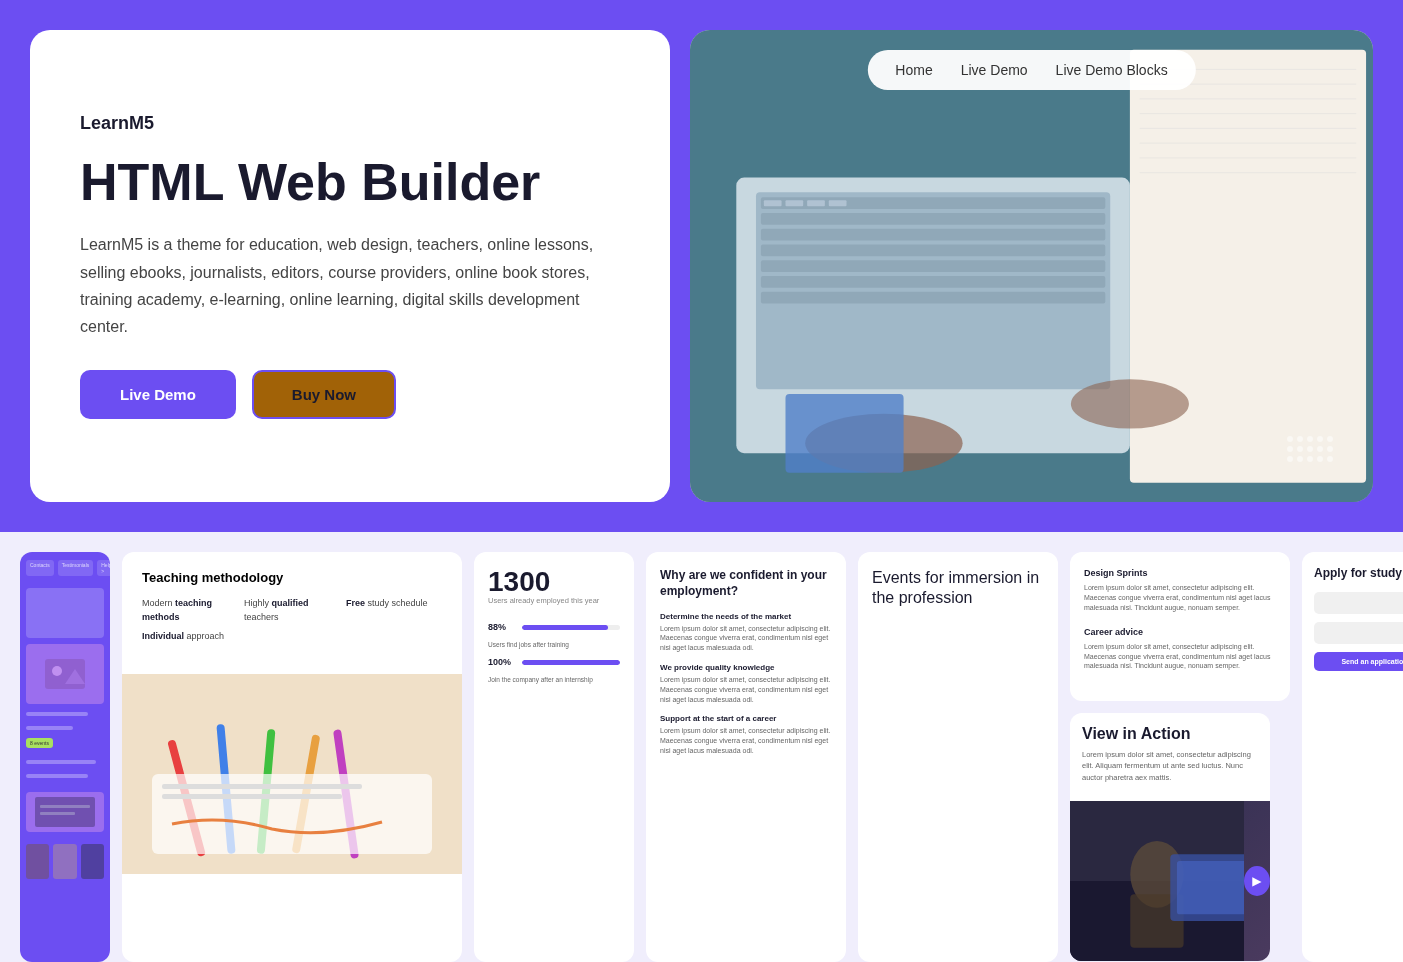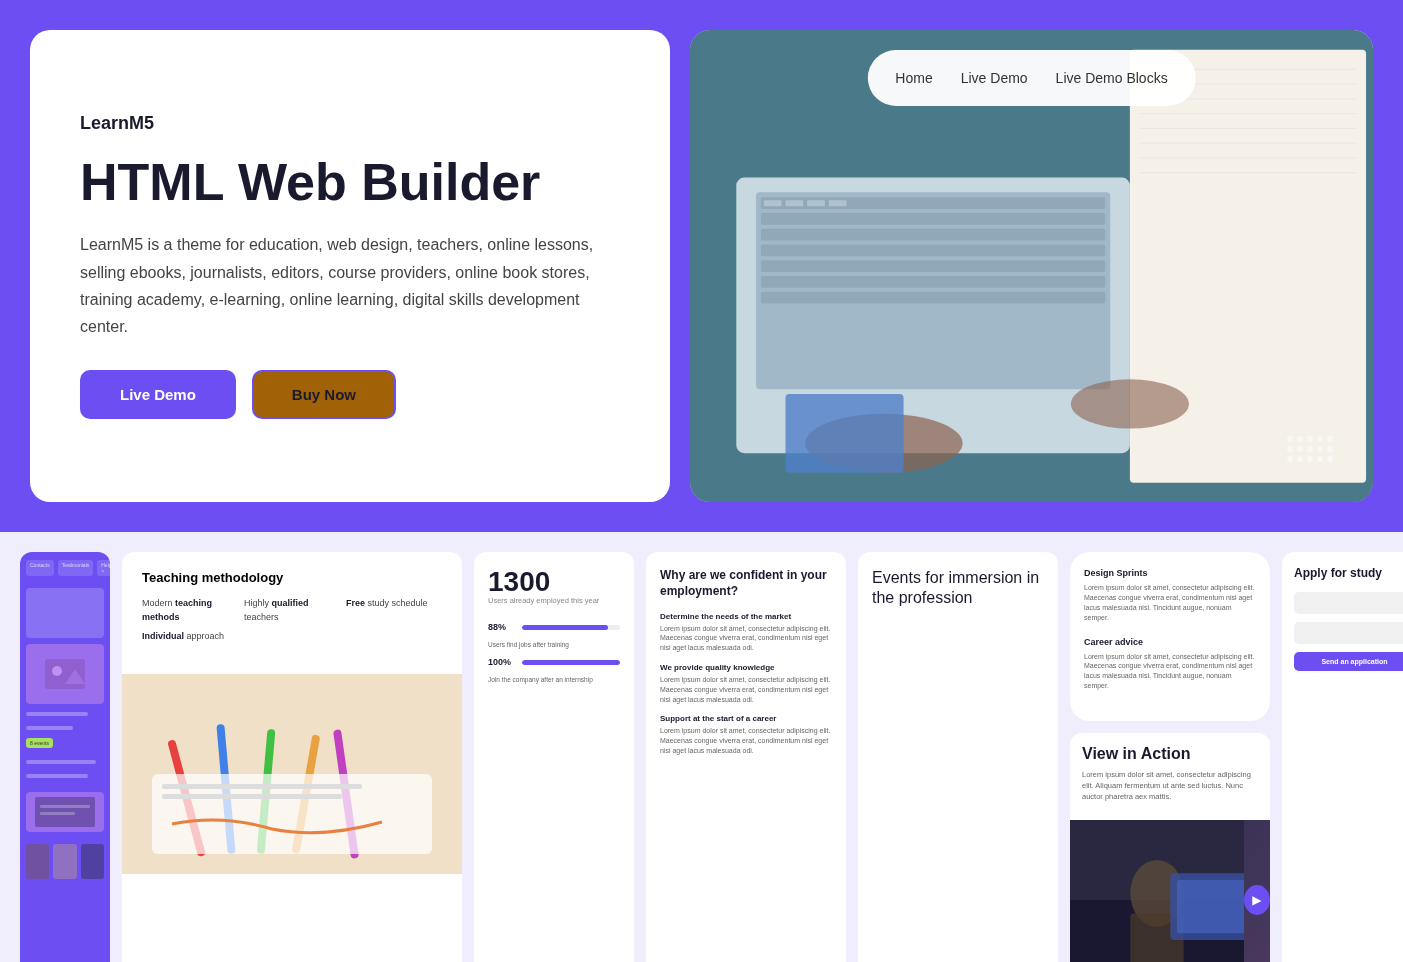--- a/index.html
+++ b/index.html
@@ -87,21 +87,21 @@
       min-height: 460px;
     }
 
     .hero-nav {
       position: absolute;
       top: 20px;
       left: 50%;
       transform: translateX(-50%);
       background: rgba(255,255,255,0.95);
       border-radius: 50px;
-      padding: 20px 28px;
+      padding: 12px 28px;
       display: flex;
       gap: 28px;
       align-items: flex-end;
       z-index: 10;
       white-space: nowrap;
     }
 
     .hero-nav a {
       font-size: 14px;
       color: #333;
@@ -638,21 +638,21 @@
       <div class="confident-item-text">Lorem ipsum dolor sit amet, consectetur adipiscing elit. Maecenas congue viverra erat, condimentum nisl eget nisi aget lacus malesuada odi.</div>
     </div>
   </div>
 
   <div class="preview-card card-events">
     <div class="events-title">Events for immersion in the profession</div>
   </div>
 
   <div style="display:flex; flex-direction:column; gap:12px; flex-shrink:0;">
 
-    <div class="preview-card card-design" style="width:200px; flex-shrink:0;border-radius:20px;">
+    <div class="preview-card card-design" style="width:220px; flex-shrink:0;">
       <div class="design-section-title">Design Sprints</div>
       <div class="design-text">Lorem ipsum dolor sit amet, consectetur adipiscing elit. Maecenas congue viverra erat, condimentum nisl aget lacus malesuada nisi. Tincidunt augue, nonuam semper.</div>
       <div class="design-section-title">Career advice</div>
       <div class="design-text">Lorem ipsum dolor sit amet, consectetur adipiscing elit. Maecenas congue viverra erat, condimentum nisl aget lacus malesuada nisi. Tincidunt augue, nonuam semper.</div>
     </div>
 
     <div class="preview-card" style="width:200px; flex-shrink:0;">
       <div style="padding:12px 12px 8px;">
         <div class="view-action-title">View in Action</div>
         <div class="view-action-text">Lorem ipsum dolor sit amet, consectetur adipiscing elit. Aliquam fermentum ut ante sed luctus. Nunc auctor pharetra aex mattis.</div>

